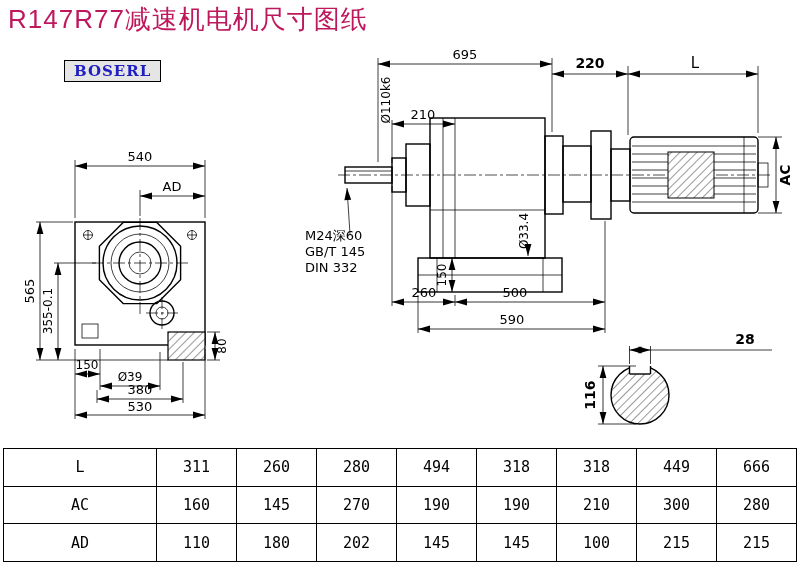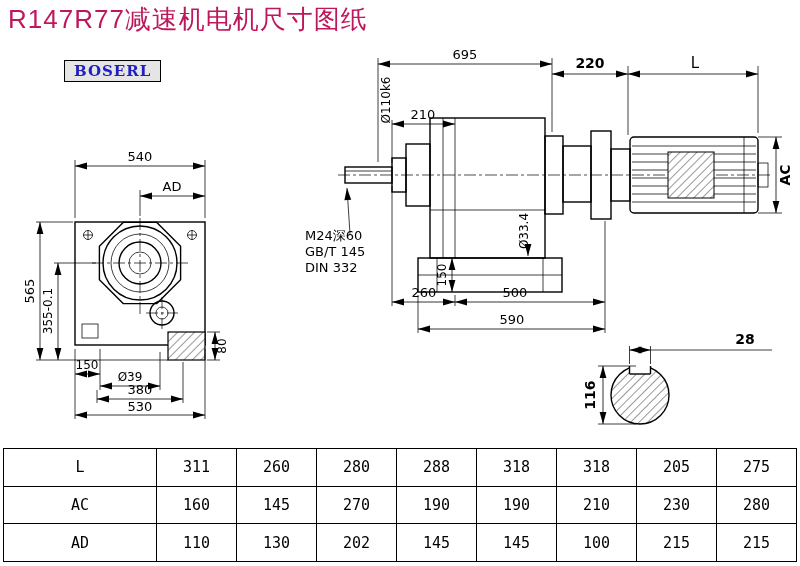--- a/index.html
+++ b/index.html
@@ -213,41 +213,41 @@
   </g>
 </svg>
 
 <table class="spec-table">
   <tbody>
   <tr class="val-row">
     <td class="c1">L</td>
     <td>311</td>
     <td>260</td>
     <td>280</td>
-    <td>288</td>
+    <td>494</td>
     <td>318</td>
     <td>318</td>
-    <td>205</td>
-    <td>275</td>
+    <td>449</td>
+    <td>666</td>
   </tr>
   <tr class="val-row">
     <td class="c1">AC</td>
     <td>160</td>
     <td>145</td>
     <td>270</td>
     <td>190</td>
     <td>190</td>
     <td>210</td>
-    <td>230</td>
+    <td>300</td>
     <td>280</td>
   </tr>
   <tr class="val-row">
     <td class="c1">AD</td>
     <td>110</td>
-    <td>130</td>
+    <td>180</td>
     <td>202</td>
     <td>145</td>
     <td>145</td>
     <td>100</td>
     <td>215</td>
     <td>215</td>
   </tr>
 </tbody>
   </table>
 

